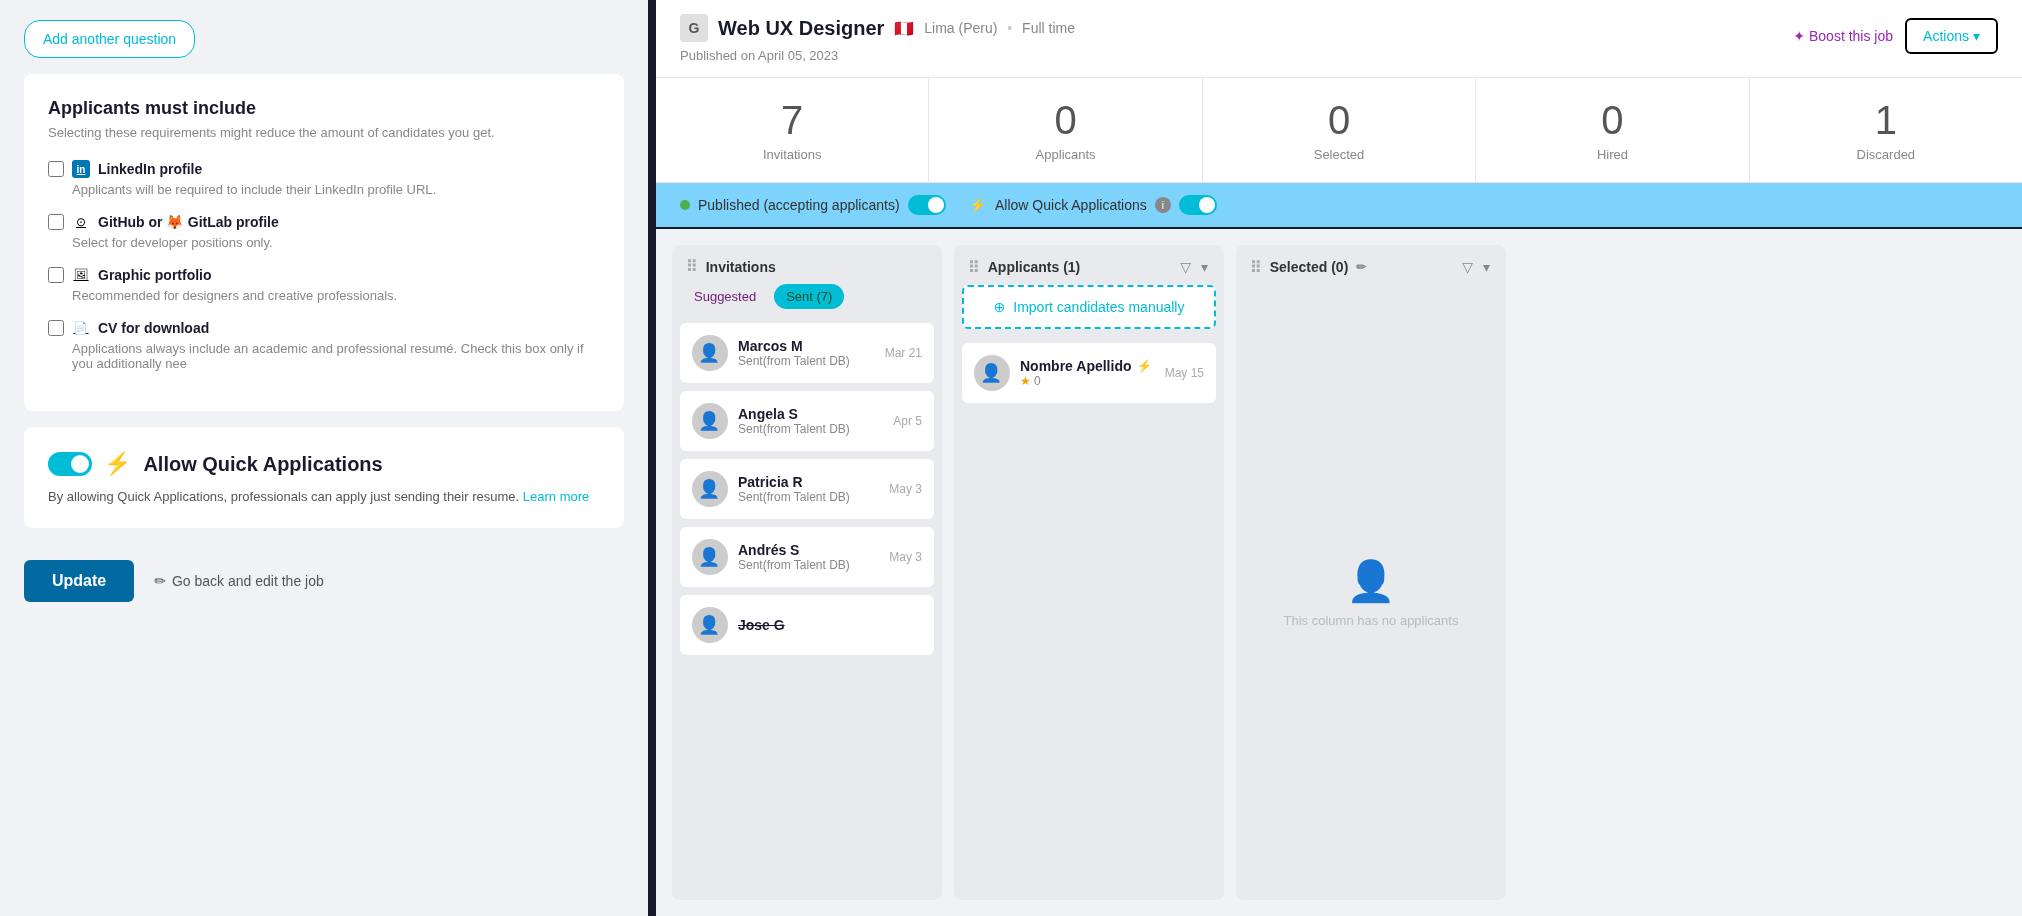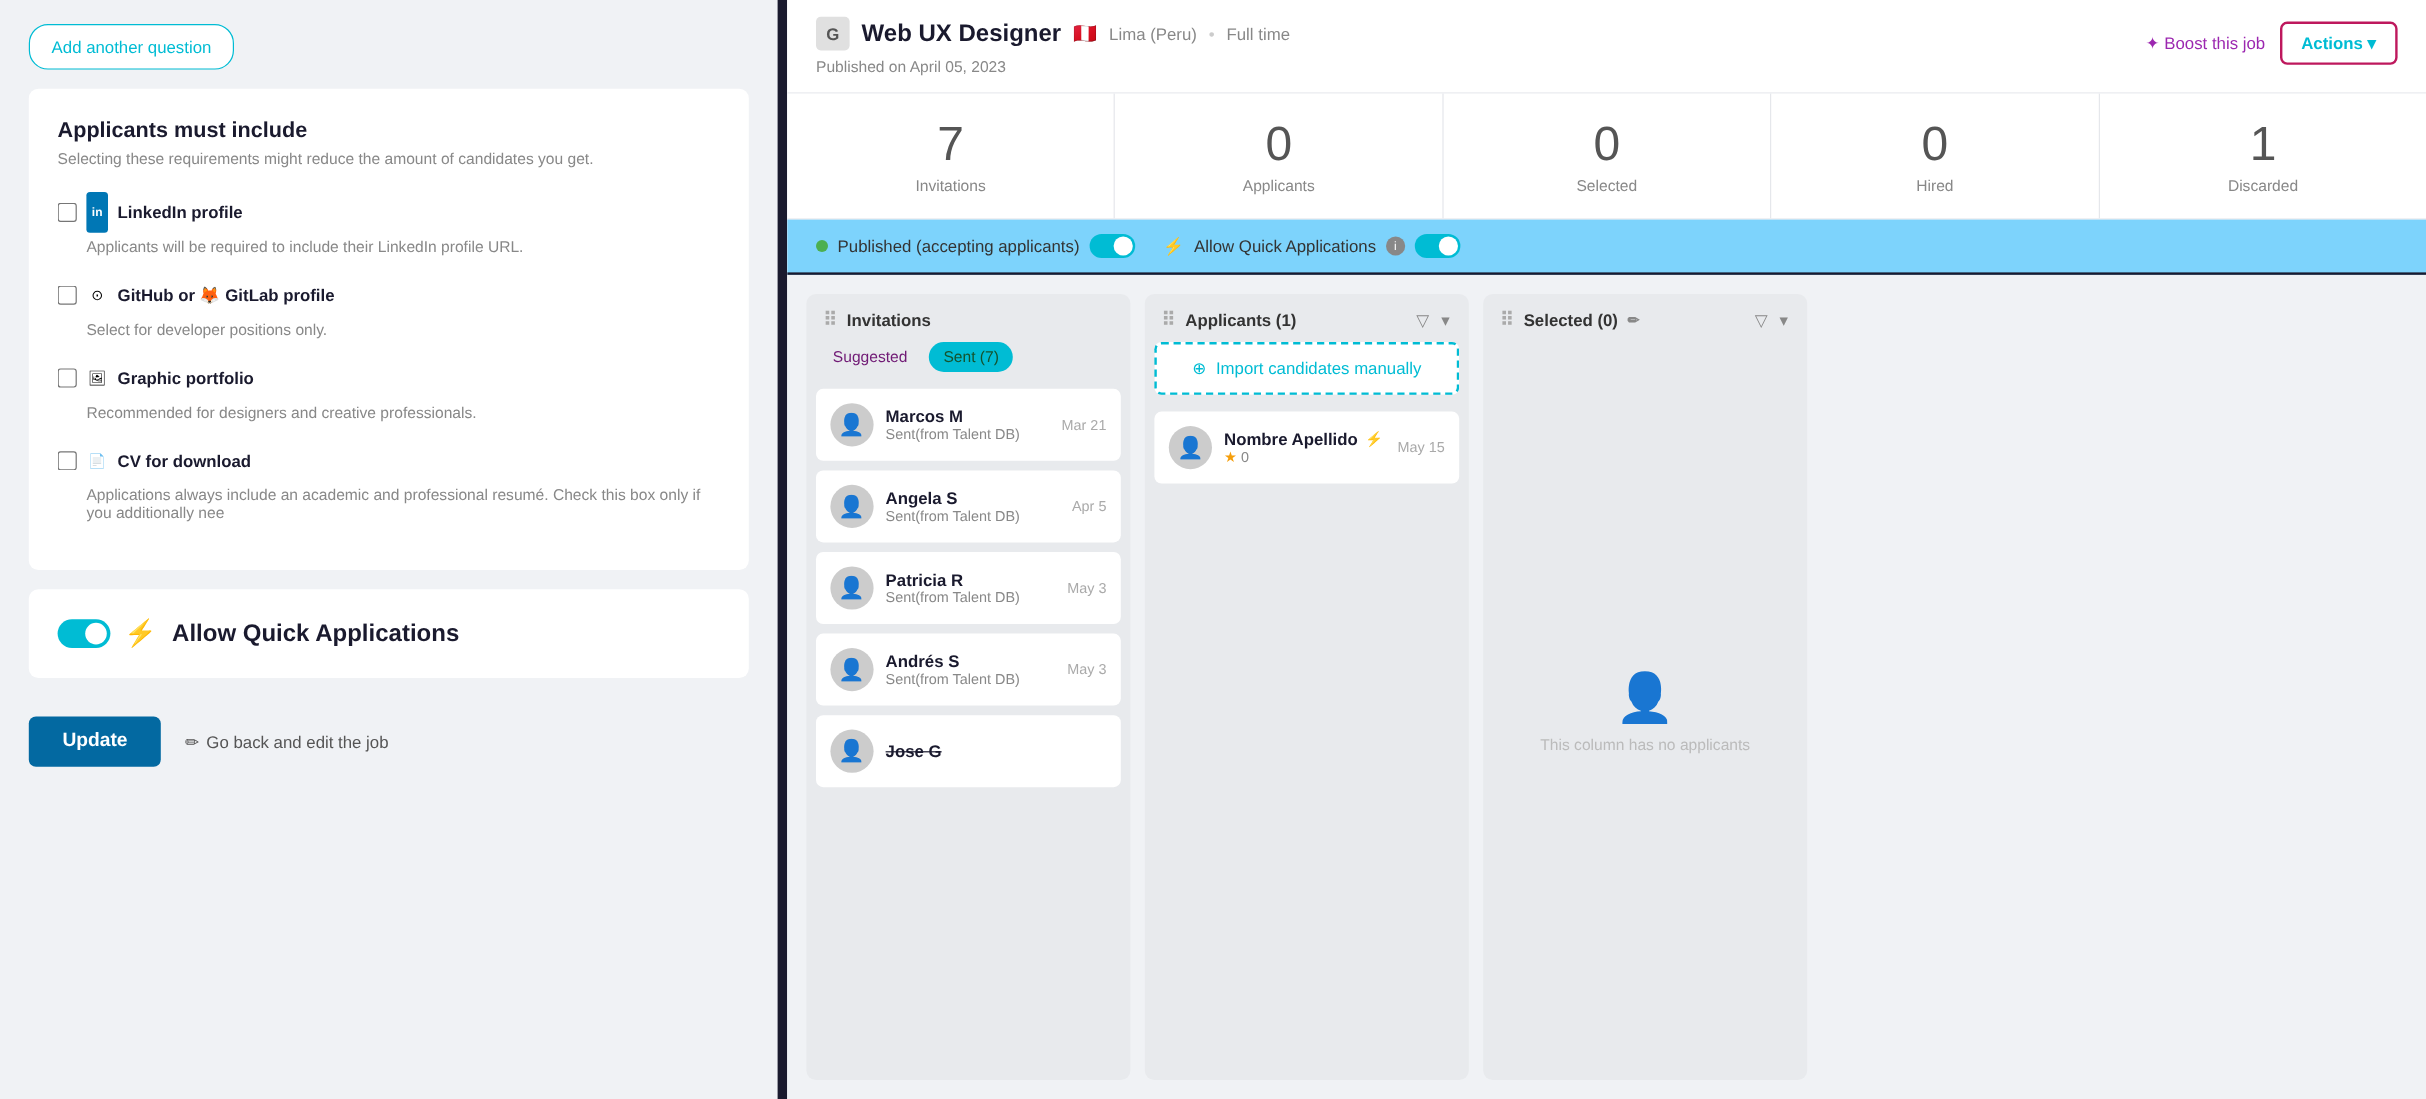--- a/index.html
+++ b/index.html
@@ -53,25 +53,26 @@
       align-items: center;
       gap: 8px;
       margin-bottom: 4px;
     }
     .req-item-header input[type="checkbox"] {
       width: 16px;
       height: 16px;
     }
     .req-icon {
       width: 18px;
-      height: 34px;
+      height: 18px;
       display: inline-flex;
       align-items: center;
       justify-content: center;
       font-size: 12px;
+      text-decoration: underline;
     }
     .req-label {
       font-size: 14px;
       font-weight: 600;
       color: #1a1a2e;
     }
     .req-desc {
       font-size: 13px;
       color: #888;
       margin-left: 24px;
@@ -227,27 +228,27 @@
       border: none;
       color: #9c27b0;
       font-size: 14px;
       cursor: pointer;
       display: flex;
       align-items: center;
       gap: 4px;
       font-weight: 500;
     }
     .actions-btn {
-      border: 2px solid #be185d;
+      border: 2px solid #000000;
       color: #00bcd4;
       background: #fff;
       padding: 8px 16px;
       border-radius: 6px;
       font-size: 14px;
-      font-weight: 700;
+      font-weight: 400;
       cursor: pointer;
       display: flex;
       align-items: center;
       gap: 4px;
     }
 
     
     .stats-row {
       display: flex;
       background: #fff;
@@ -533,20 +534,24 @@
       <p class="req-desc">Applications always include an academic and professional resumé. Check this box only if you additionally nee</p>
     </div>
   </div>
 
   <div class="quick-apps-card">
     <div class="quick-apps-header">
       <div class="toggle-switch"></div>
       <span class="lightning-icon">⚡</span>
       <span class="quick-apps-title">Allow Quick Applications</span>
     </div>
+    <p class="quick-apps-desc">
+      <span>By allowing Quick Applications, professionals can apply just sending their resume.</span>
+      <a class="learn-more">Learn more</a>
+    </p>
   </div>
 
   <div class="bottom-actions">
     <button class="update-btn">Update</button>
     <span class="go-back-link">
       <span>✏</span>
       <span>Go back and edit the job</span>
     </span>
   </div>
 

